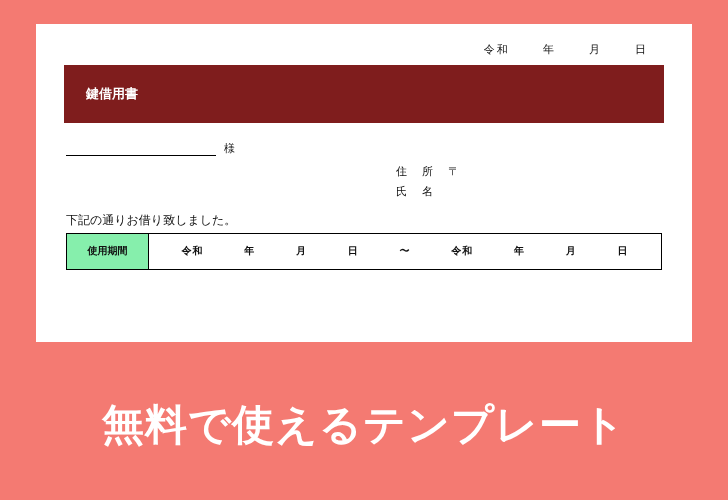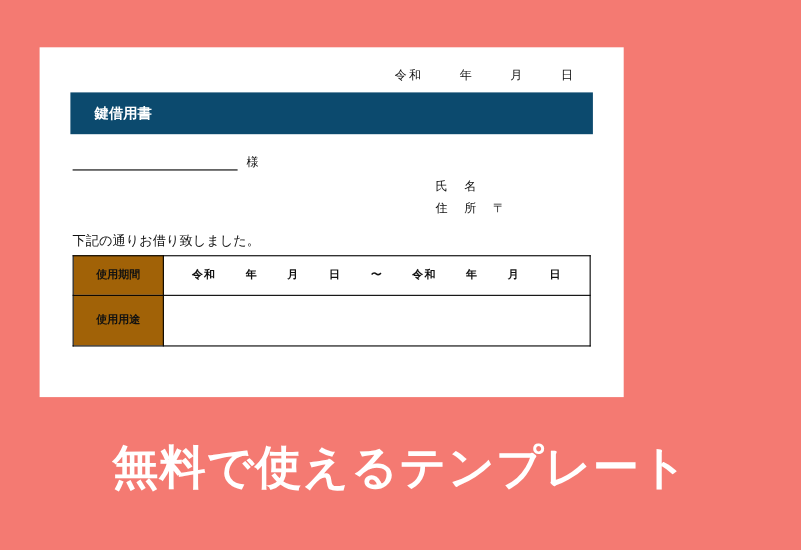--- a/index.html
+++ b/index.html
@@ -8,45 +8,44 @@
     height: 500px;
     background: #f47a72;
     font-family: "Hiragino Sans", "Yu Gothic", "Meiryo", sans-serif;
     position: relative;
     overflow: hidden;
   }
   .doc-wrap {
     position: absolute;
     top: 24px;
     left: 36px;
-    width: 531px;
+    width: 656px;
     height: 318px;
     background: #fff;
     overflow: hidden;
-    margin-top: 19px;
   }
   .doc-inner {
     padding: 18px 30px 0 30px;
     font-size: 11px;
     color: #111;
   }
   .date-row {
     text-align: right;
     font-size: 11px;
     letter-spacing: 2px;
     padding-right: 14px;
     margin-bottom: 8px;
   }
   .date-row .gap { display: inline-block; width: 28px; }
   .title-bar {
-    background: #0c4a6e;
+    background: #7f1d1d;
     color: #fff;
     font-size: 13px;
     font-weight: 600;
-    padding: 10px 22px;
+    padding: 20px 22px;
     margin: 0 -2px 18px -2px;
   }
   .recipient-row {
     display: flex;
     align-items: flex-end;
     margin-bottom: 4px;
   }
   .recipient-line {
     border-bottom: 1px solid #000;
     width: 150px;
@@ -76,21 +75,21 @@
     font-size: 10px;
   }
   table.form th, table.form td {
     border: 1px solid #000;
     padding: 0;
   }
   table.form th {
     width: 82px;
     font-weight: 600;
     text-align: center;
-    background: #a16207;
+    background: #86efac;
   }
   .row1 th, .row1 td { height: 36px; }
   .row2 th, .row2 td { height: 46px; }
   .row3 th, .row3 td { height: 24px; }
   .period-cell {
     display: flex;
     align-items: center;
     justify-content: space-around;
     height: 100%;
     padding: 0 12px;
@@ -131,25 +130,25 @@
       <span>鍵借用書</span>
     </div>
 
     <div class="recipient-row">
       <div class="recipient-line"></div>
       <div class="recipient-suffix">様</div>
     </div>
 
     <div class="contact-block">
       <div class="contact-row">
-        <span class="lbl">氏 名</span>
+        <span class="lbl">住 所</span>
+        <span class="post">〒</span>
       </div>
       <div class="contact-row">
-        <span class="lbl">住 所</span>
-        <span class="post">〒</span>
+        <span class="lbl">氏 名</span>
       </div>
     </div>
 
     <div class="note-line">下記の通りお借り致しました。</div>
 
     <table class="form">
       <tbody>
           <tr class="row1">
         <th>使用期間</th>
         <td>
@@ -159,24 +158,20 @@
             <span>月</span>
             <span>日</span>
             <span>〜</span>
             <span>令和</span>
             <span>年</span>
             <span>月</span>
             <span>日</span>
           </div>
         </td>
       </tr>
-      <tr class="row2">
-        <th>使用用途</th>
-        <td></td>
-      </tr>
     </tbody>
       </table>
 
   </div>
 </div>
 
 <div class="banner">
   <div class="banner-text">無料で使えるテンプレート</div>
 </div>
 

